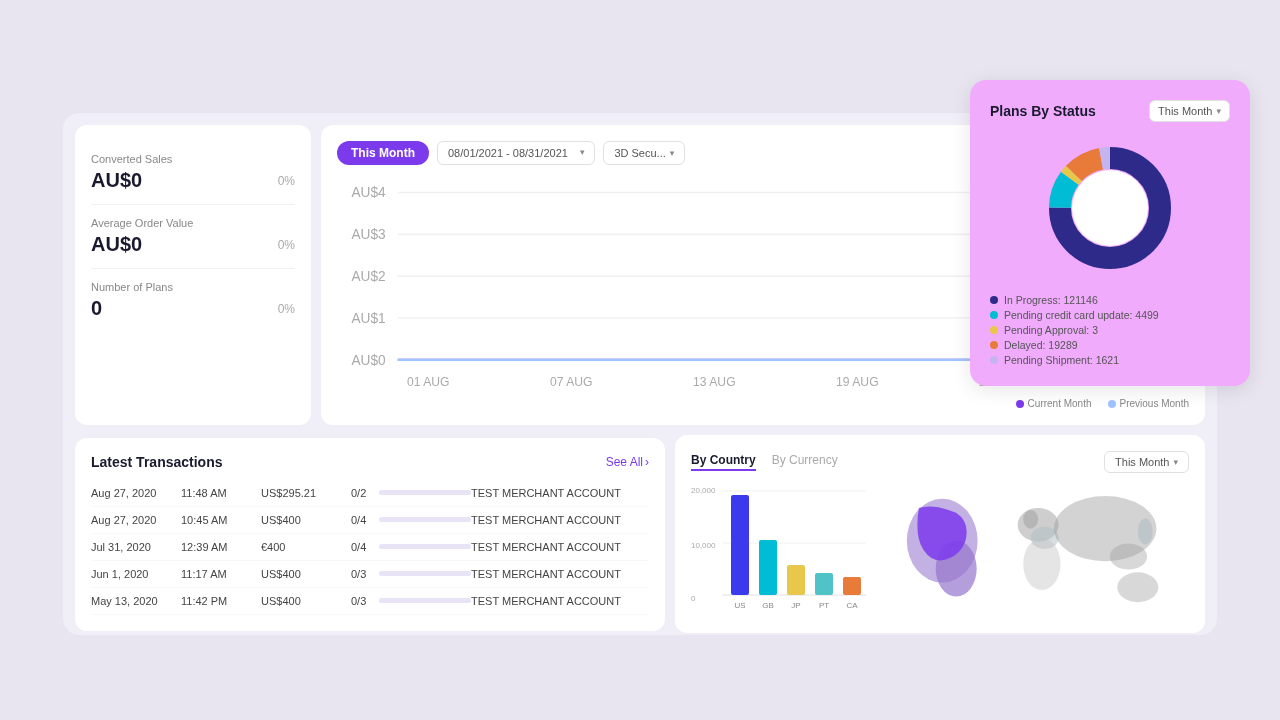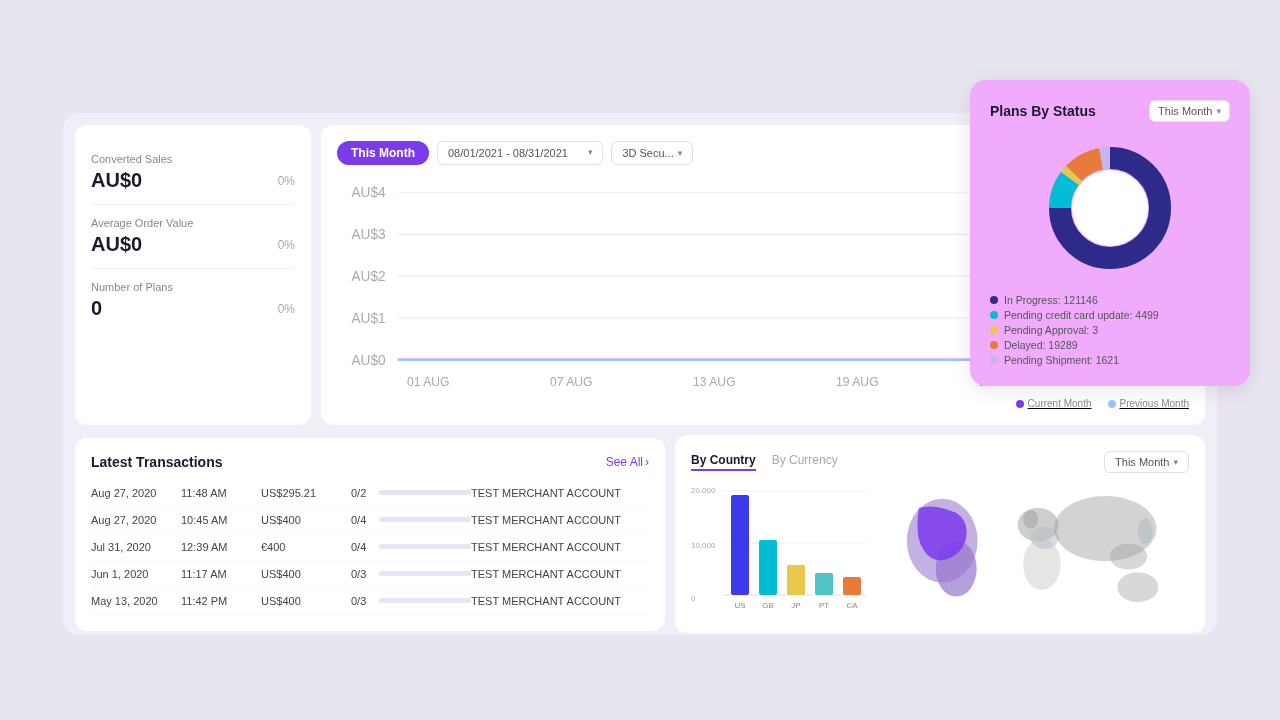--- a/index.html
+++ b/index.html
@@ -113,21 +113,21 @@
     }
     .btn-date-range {
       background: white;
       border: 1px solid #e0e0e0;
       border-radius: 6px;
       padding: 5px 10px;
       font-size: 11px;
       color: #555;
       cursor: pointer;
       display: flex;
-      gap: 20px;
+      gap: 12px;
     }
     .btn-filter {
       background: white;
       border: 1px solid #e0e0e0;
       border-radius: 6px;
       padding: 5px 10px;
       font-size: 11px;
       color: #555;
       cursor: pointer;
       display: flex;
@@ -140,21 +140,20 @@
     }
     .chart-svg {
       width: 100%;
       height: 100%;
     }
     .chart-legend {
       display: flex;
       gap: 16px;
       justify-content: flex-end;
       margin-top: 4px;
-      text-decoration: underline;
     }
     .legend-item {
       display: flex;
       align-items: center;
       gap: 4px;
       font-size: 10px;
       color: #888;
     }
     .legend-dot {
       width: 8px;

